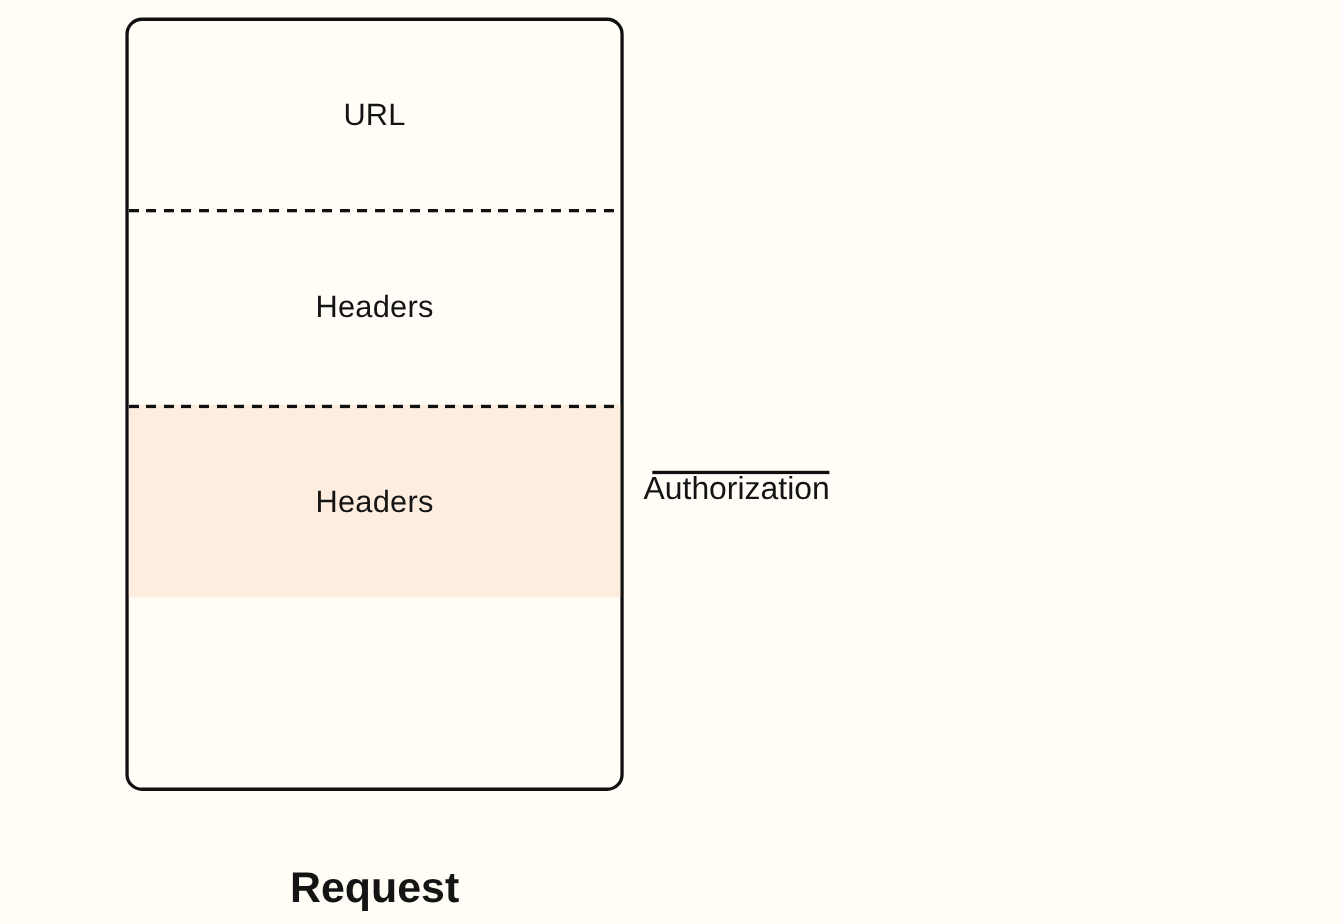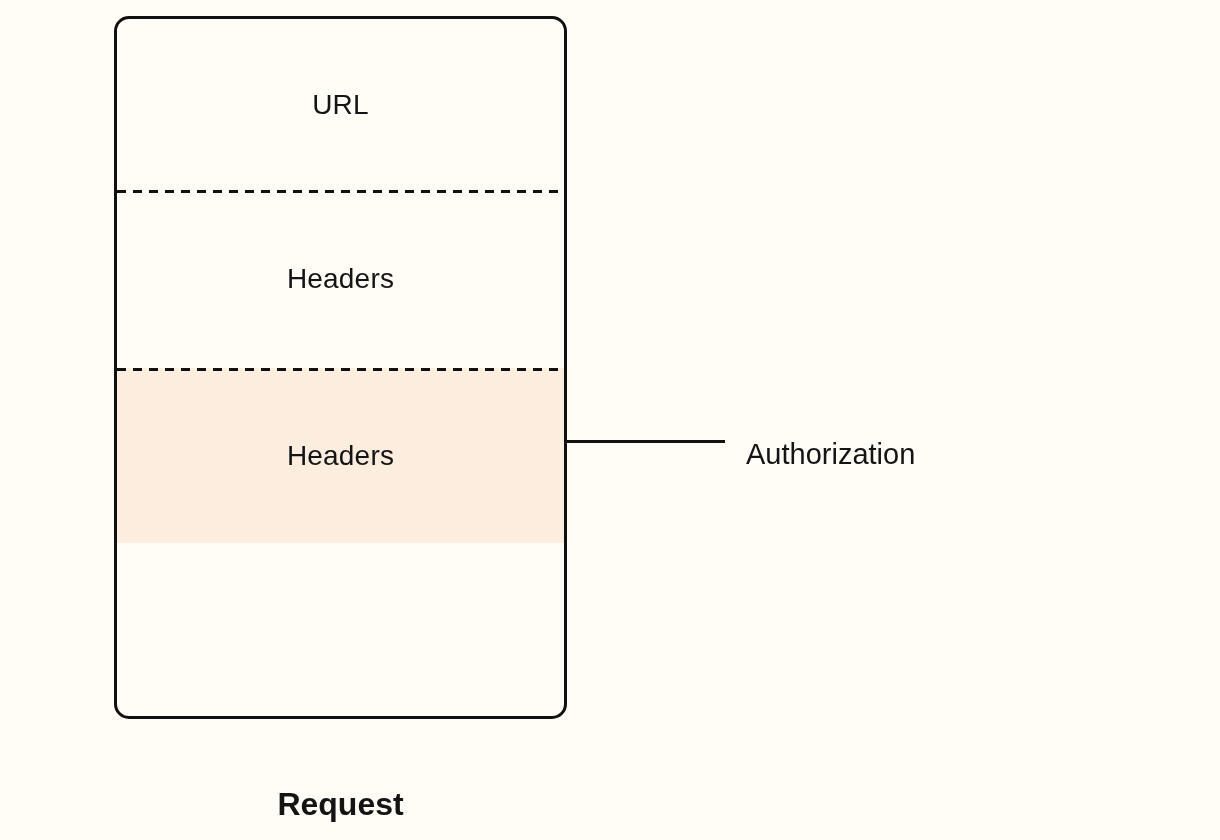--- a/index.html
+++ b/index.html
@@ -55,45 +55,46 @@
     background:repeating-linear-gradient(
       to right,
       var(--stroke) 0px, var(--stroke) 9px,
       transparent 9px, transparent 16px
     );
   }
 
   
   .annotation-row{
     position:absolute;
-    left:564px; top:440px;
+    left:564px; top:428px;
     height:35px;
     display:flex;
-    align-items:flex-start;
+    align-items:flex-end;
+    flex-direction:column;
   }
   .connector-line{
     width:161px;
     height:3px;
     background:var(--stroke);
   }
   .annotation-label{
     margin-left:21px;
     font-size:29px;
     line-height:1;
     color:var(--text);
     white-space:nowrap;
   }
 
   
   .caption{
     position:absolute;
     left:114px; top:786px;
     width:453px;
     text-align:center;
-    font-size:32px;
+    font-size:39px;
     font-weight:700;
     color:var(--text);
   }
 </style>
 </head>
 <body>
 
 <div class="canvas">
 
   <div class="mbox">

